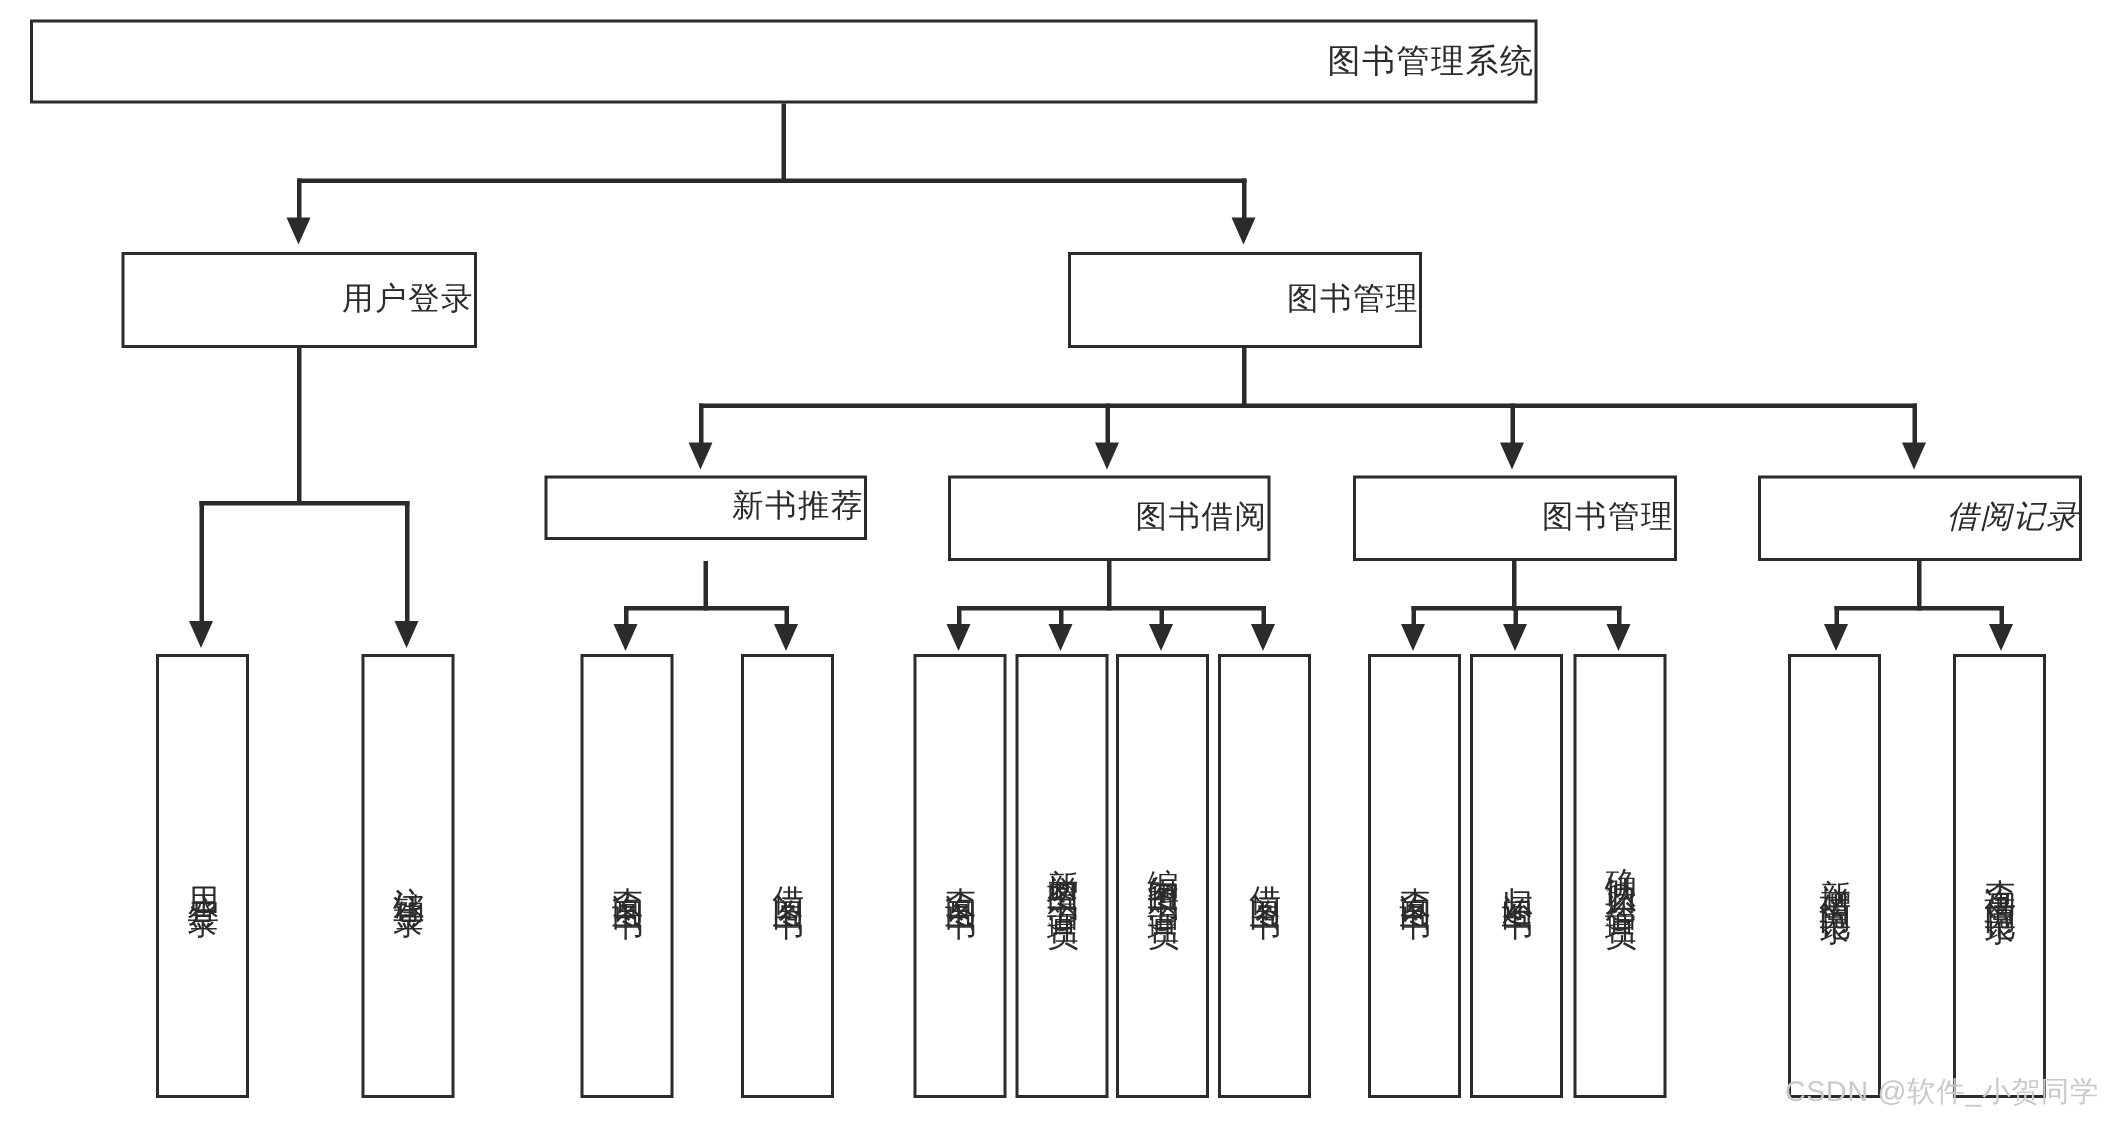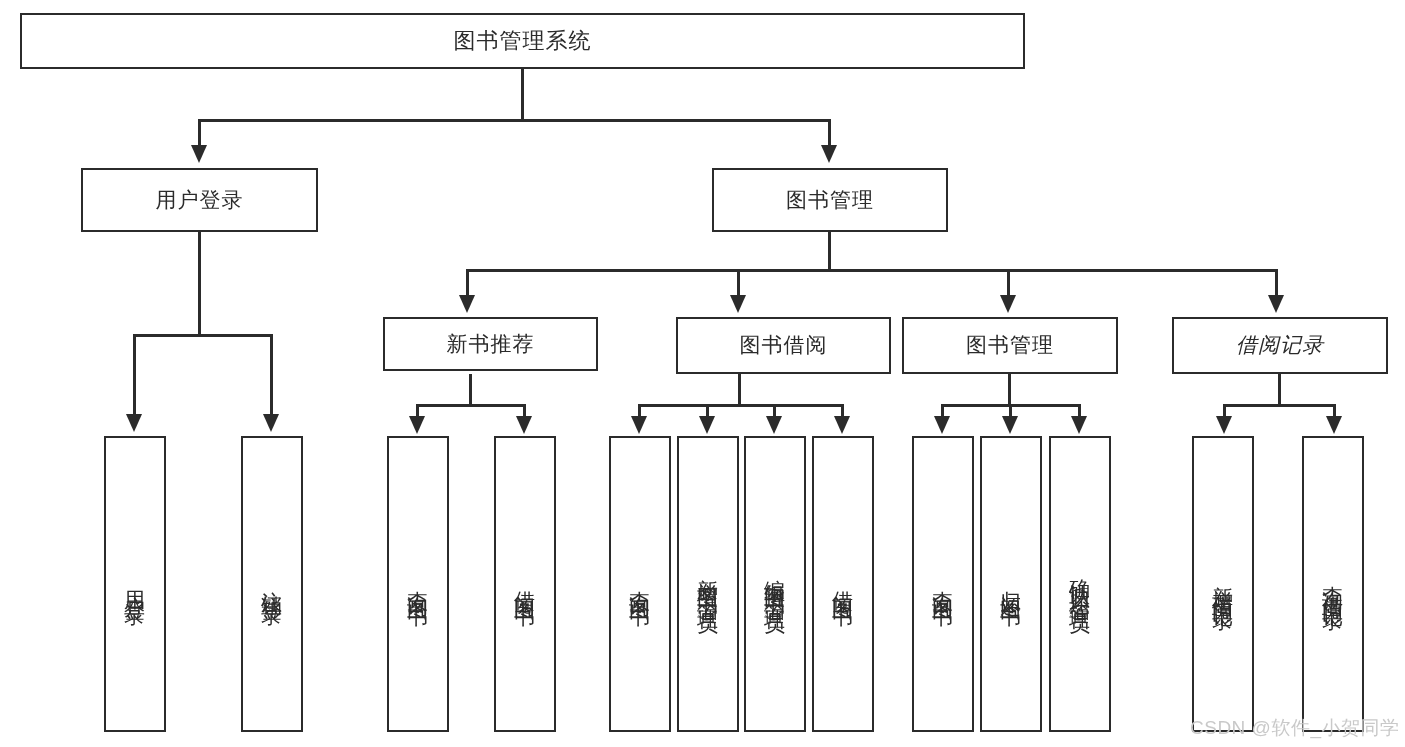--- a/index.html
+++ b/index.html
@@ -20,21 +20,21 @@
   }
 
   
   .node {
     position: absolute;
     box-sizing: border-box;
     background: #ffffff;
     border: 2px solid #2b2b2b;
     display: flex;
     align-items: center;
-    justify-content: center;
+    justify-content: flex-end;
     color: #2b2b2b;
   }
   .node .label {
     display: block;
     text-align: center;
     line-height: 1.25;
     white-space: nowrap;
   }
 
   
@@ -131,25 +131,25 @@
 
   <div class="vline" style="left:737px; top:269px; width:3px; height:28px;"></div>
   <div class="arrow" style="left:730px; top:295px;"></div>
 
   <div class="vline" style="left:1007px; top:269px; width:3px; height:28px;"></div>
   <div class="arrow" style="left:1000px; top:295px;"></div>
 
   <div class="vline" style="left:1275px; top:269px; width:3px; height:28px;"></div>
   <div class="arrow" style="left:1268px; top:295px;"></div>
 
-  <div class="node horiz" style="left:363px; top:317px; width:215px; height:54px;margin-left:20px;">
+  <div class="node horiz" style="left:363px; top:317px; width:215px; height:43px;">
     <span class="label">新书推荐</span>
   </div>
 
-  <div class="node horiz" style="left:632px; top:317px; width:215px; height:57px;margin-left:44px;">
+  <div class="node horiz" style="left:632px; top:317px; width:215px; height:57px;">
     <span class="label">图书借阅</span>
   </div>
 
   <div class="node horiz" style="left:902px; top:317px; width:216px; height:57px;">
     <span class="label">图书管理</span>
   </div>
 
   <div class="node horiz" style="left:1172px; top:317px; width:216px; height:57px;font-style:italic;">
     <span class="label">借阅记录</span>
   </div>

